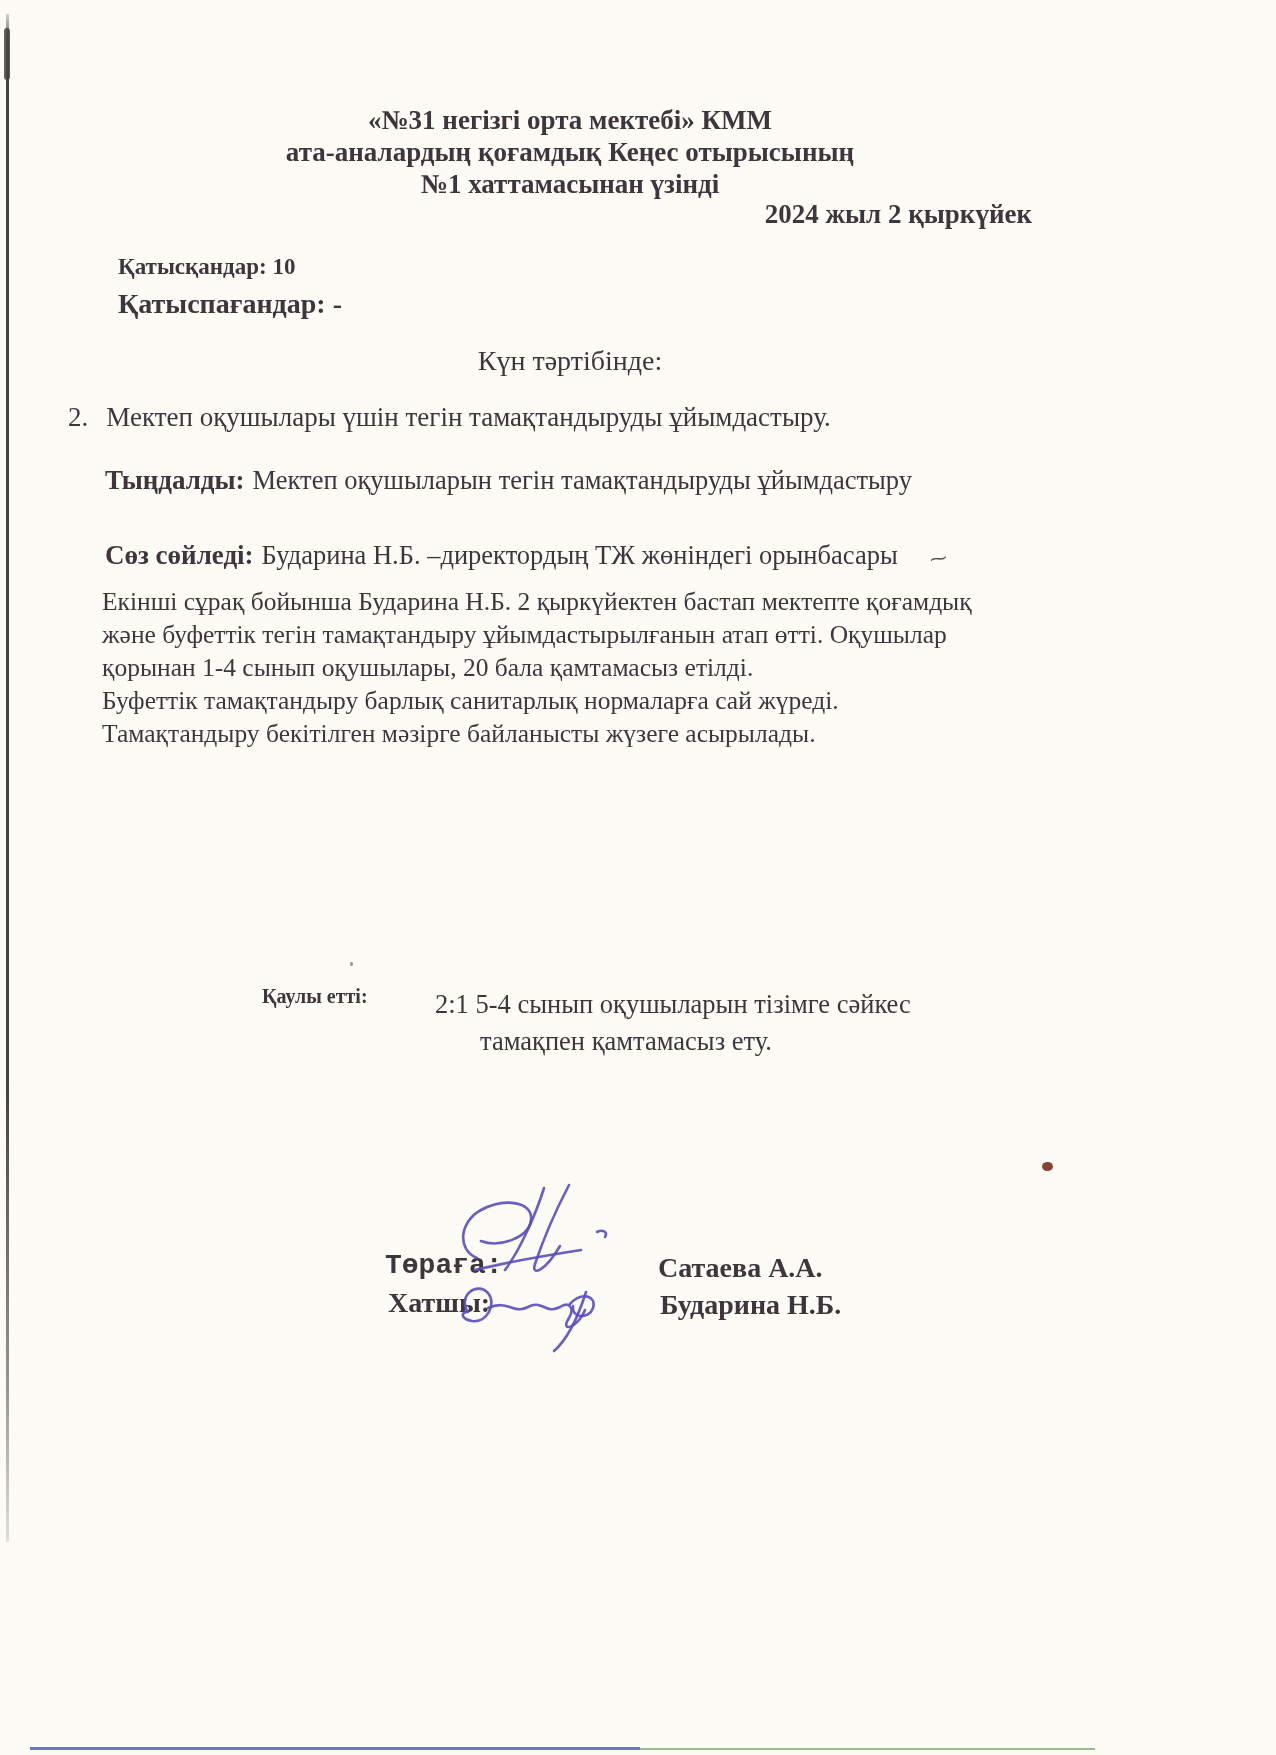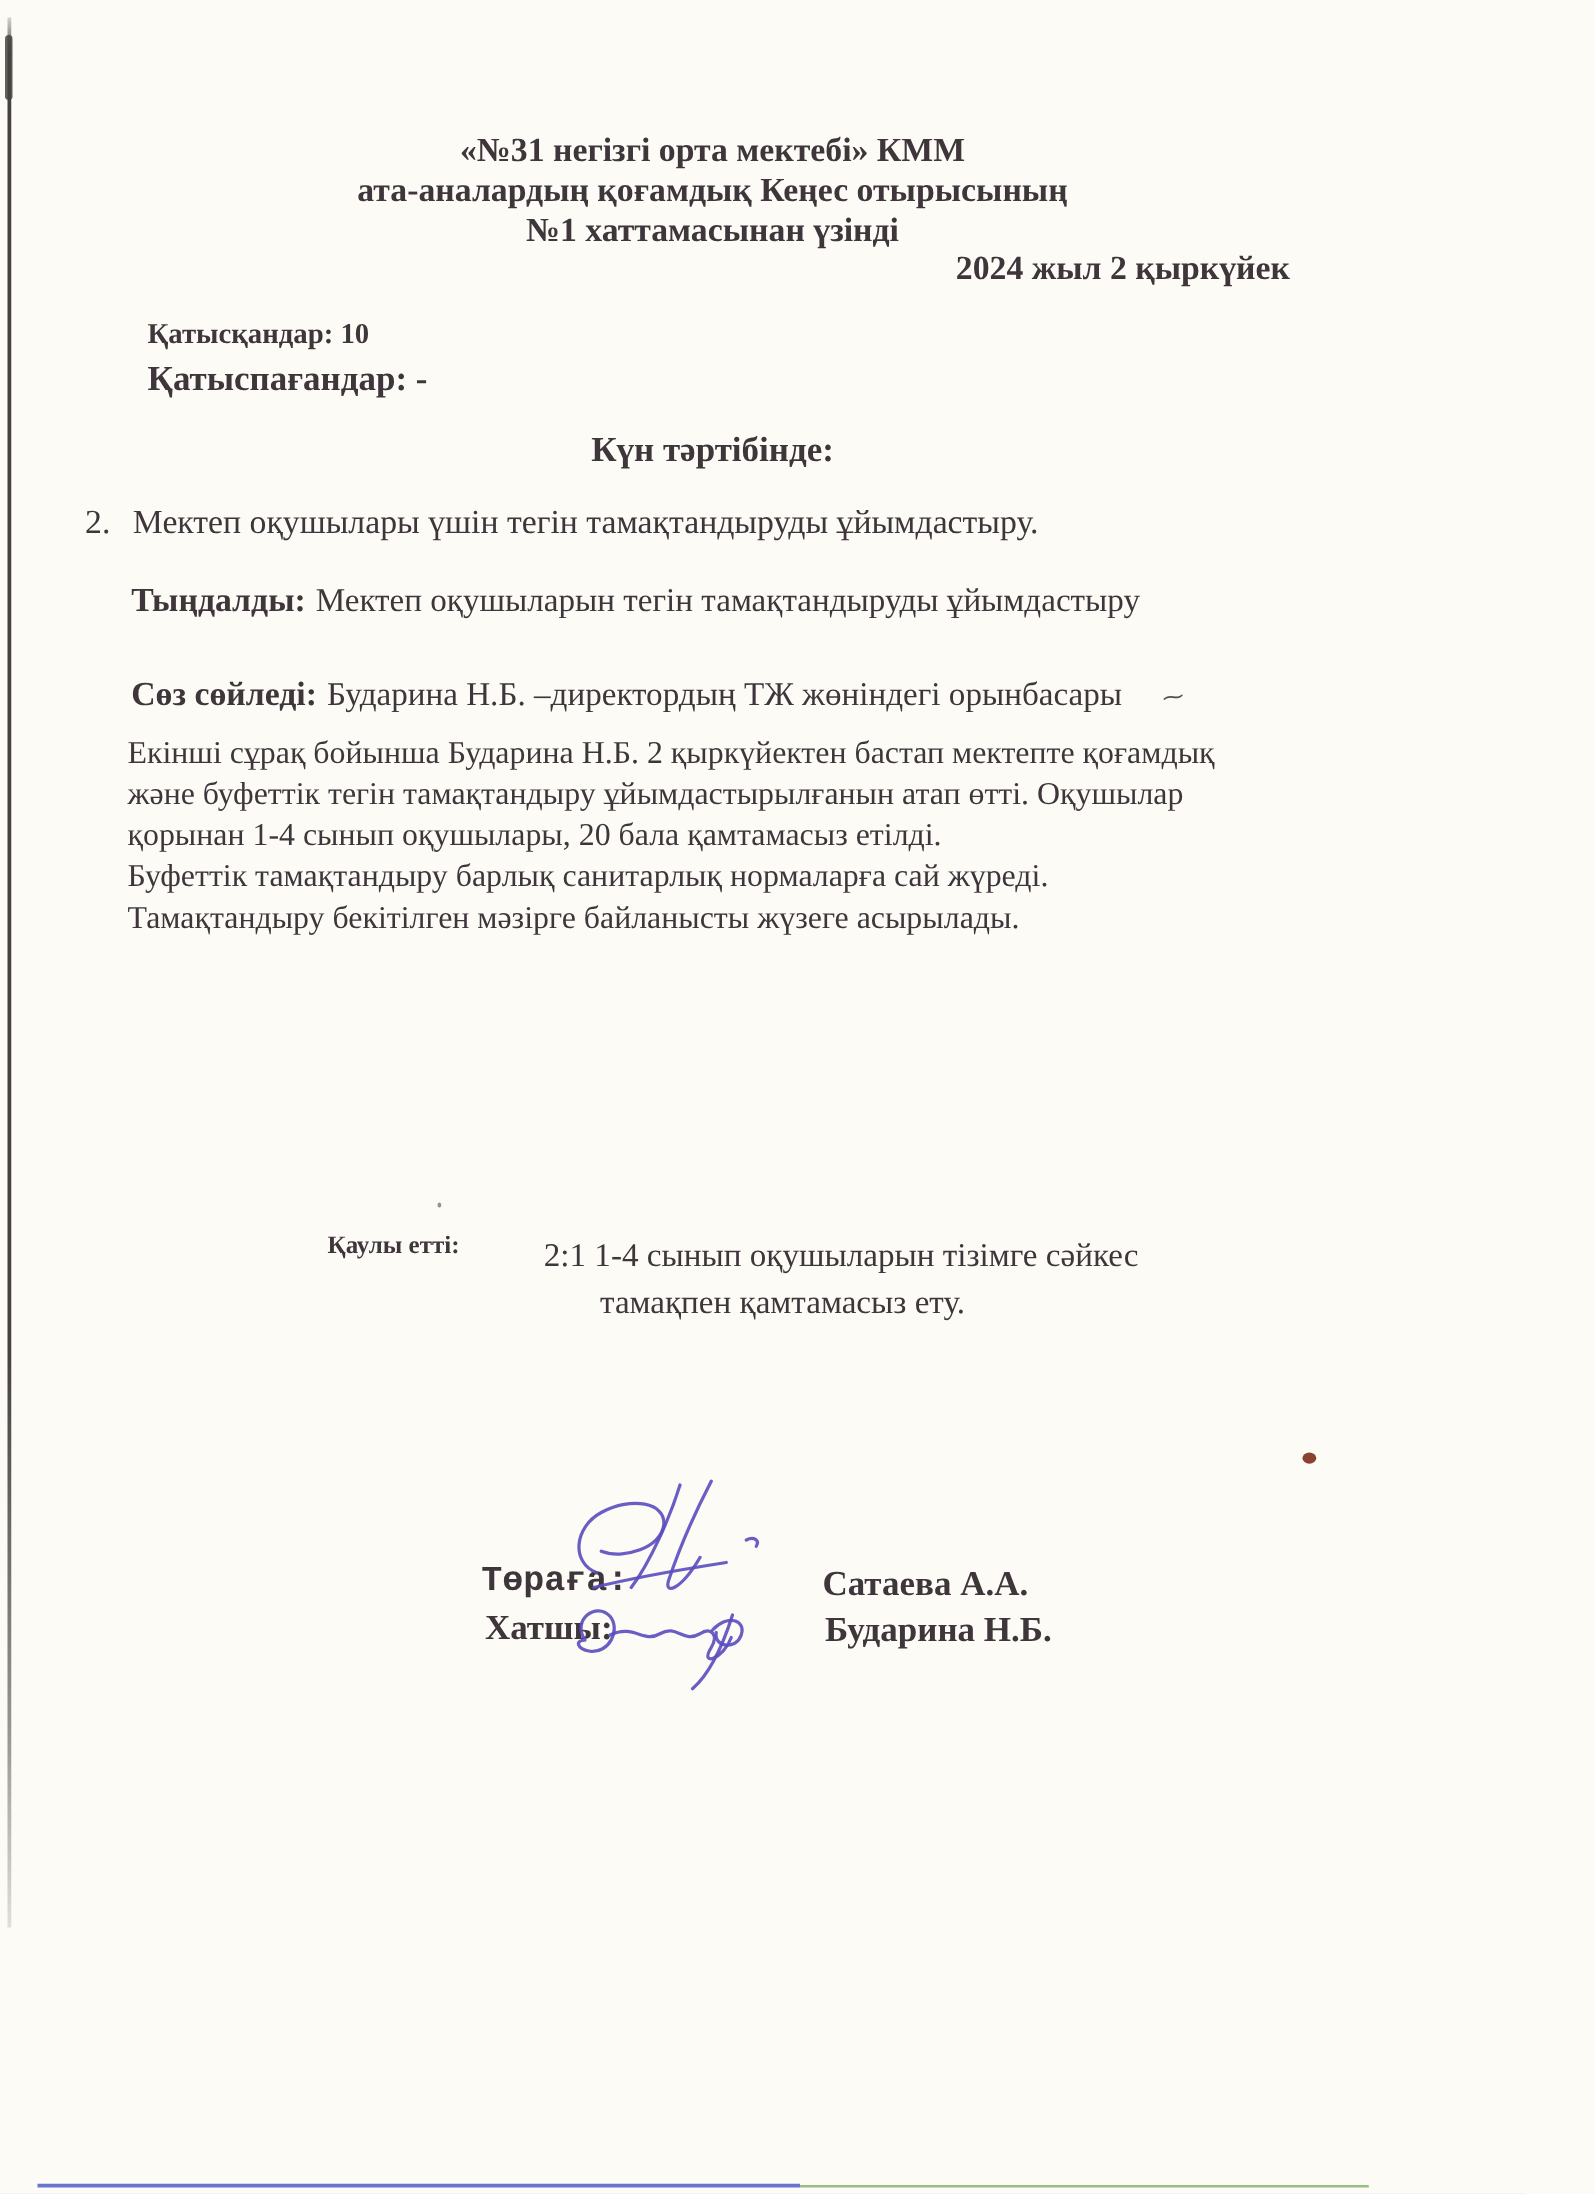--- a/index.html
+++ b/index.html
@@ -21,21 +21,21 @@
     overflow:hidden;
   }
   .abs{position:absolute;}
   .title-block{top:104px;left:0;width:1140px;text-align:center;
     font-weight:bold;font-size:27px;line-height:32px;}
   .date-line{top:199px;left:0;width:1032px;text-align:right;
     font-weight:bold;font-size:27px;}
   .present{top:254px;left:118px;font-weight:bold;font-size:23px;}
   .absent{top:288px;left:118px;font-weight:bold;font-size:28px;}
   .agenda-heading{top:345px;left:0;width:1140px;text-align:center;
-    font-weight:bold;font-size:28px;}
+    font-weight:normal;font-size:28px;}
   .agenda-item{top:402px;left:68px;font-size:27px;}
   .agenda-item .num{margin-right:18px;}
   .lead-row{font-size:26.5px;}
   .lead-row .lbl{font-weight:bold;font-size:27px;}
   .lead-row .lead-text{margin-left:8px;}
   .heard{top:465px;left:105px;}
   .spoke{top:540px;left:105px;}
   .body-par{top:585px;left:102px;width:920px;font-size:25.5px;line-height:33px;}
   .res-label{top:985px;left:262px;font-weight:bold;font-size:20px;}
   .res-lines{top:986px;left:435px;font-size:26.5px;line-height:37px;}
@@ -105,21 +105,21 @@
   <div class="abs body-par">
     <div>Екінші сұрақ бойынша Бударина Н.Б. 2 қыркүйектен бастап мектепте қоғамдық</div>
     <div>және буфеттік тегін тамақтандыру ұйымдастырылғанын атап өтті. Оқушылар</div>
     <div>қорынан 1-4 сынып оқушылары, 20 бала қамтамасыз етілді.</div>
     <div>Буфеттік тамақтандыру барлық санитарлық нормаларға сай жүреді.</div>
     <div>Тамақтандыру бекітілген мәзірге байланысты жүзеге асырылады.</div>
   </div>
 
   <div class="abs res-label">Қаулы етті:</div>
   <div class="abs res-lines">
-    <div>2:1 1-4 сынып оқушыларын тізімге сәйкес</div>
+    <div>2:1 5-4 сынып оқушыларын тізімге сәйкес</div>
     <div class="indent">тамақпен қамтамасыз ету.</div>
   </div>
 
   <div class="abs sig-label-1">Төраға:</div>
   <div class="abs sig-name-1">Сатаева А.А.</div>
   <div class="abs sig-label-2">Хатшы:</div>
   <div class="abs sig-name-2">Бударина Н.Б.</div>
 
   <svg class="abs sig-svg" style="top:1180px;left:447px;" width="180" height="110" viewBox="0 0 180 110">
     <path d="M 30 78 C 10 70 12 42 34 30 C 58 17 86 22 84 40 C 82 58 52 68 34 61"></path>

